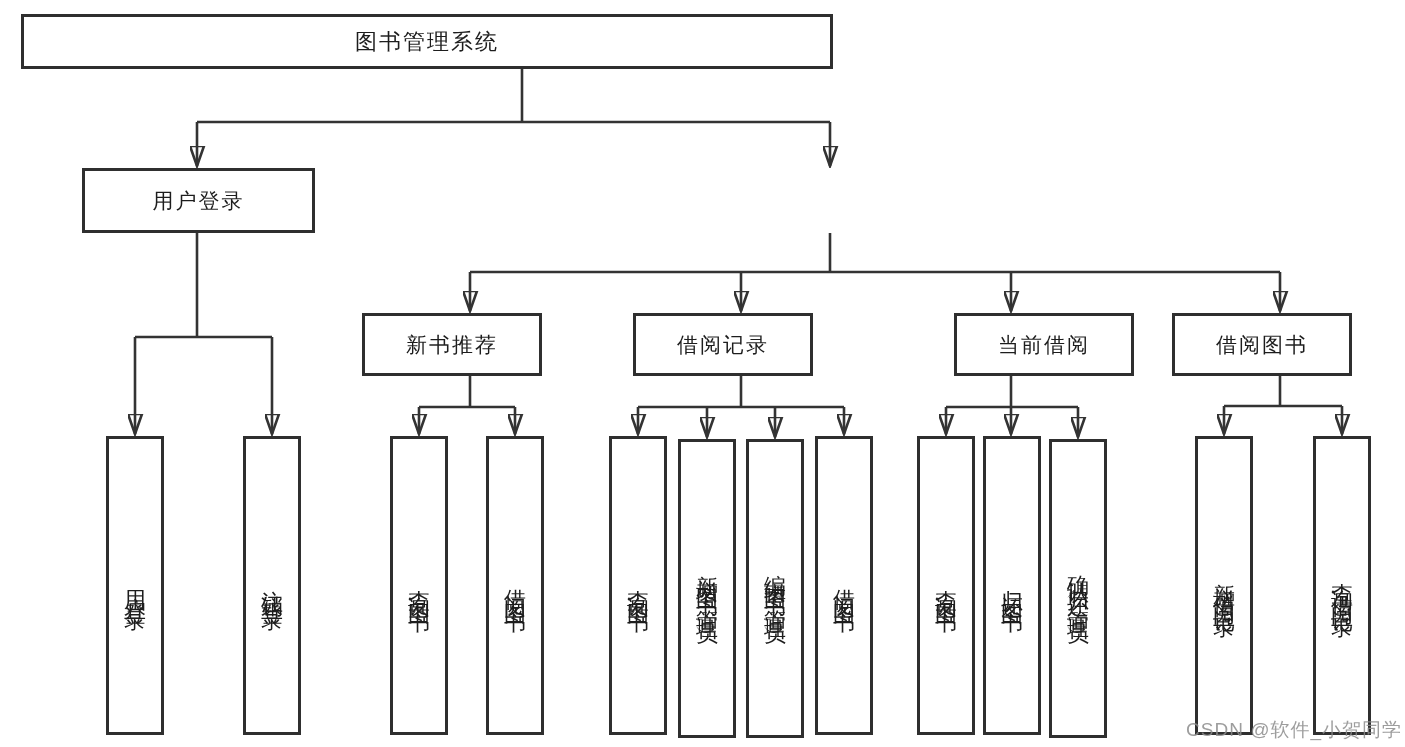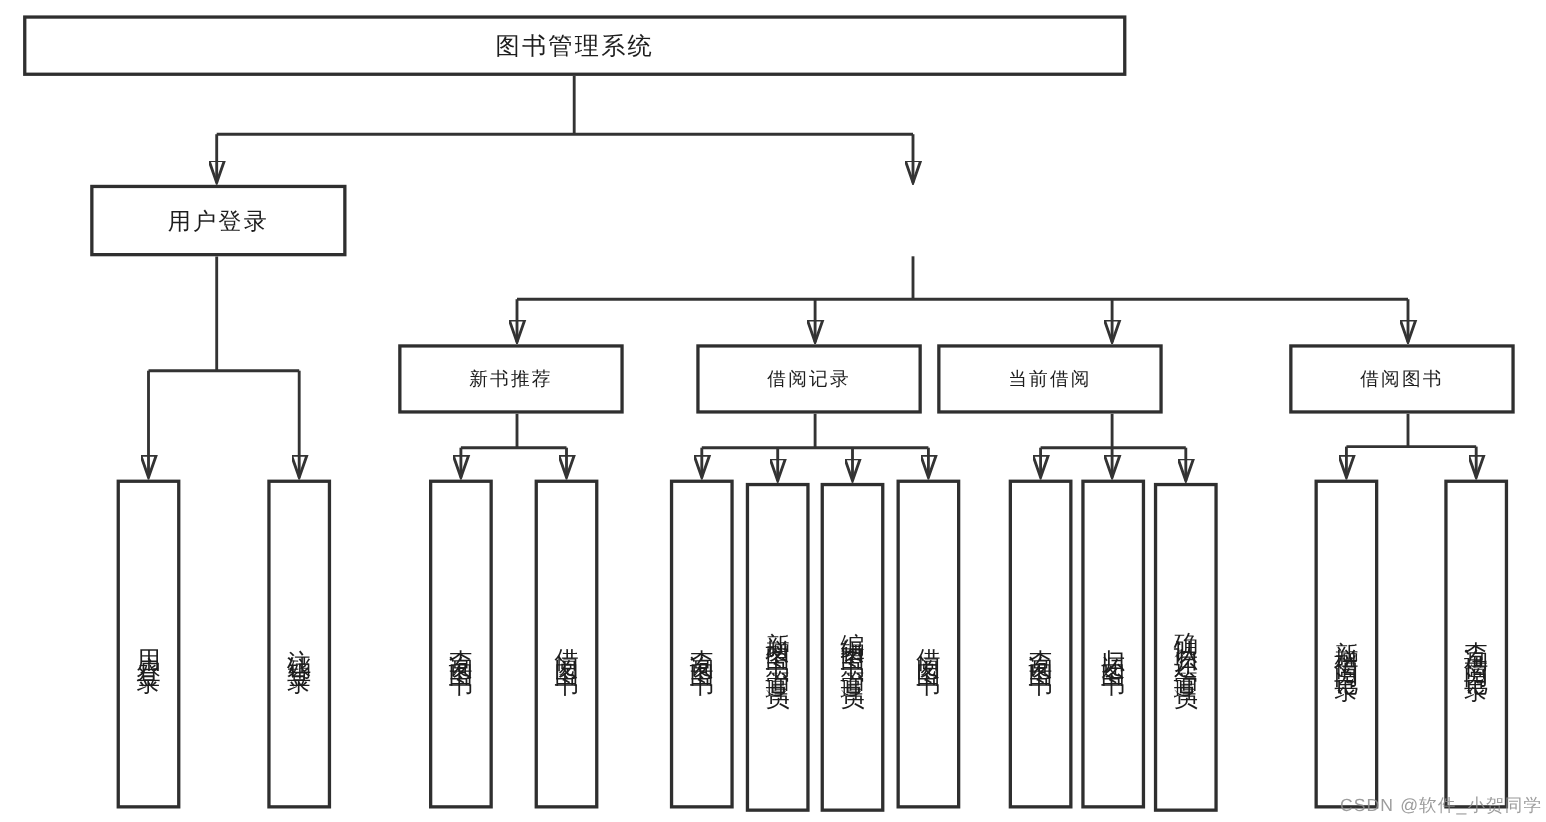--- a/index.html
+++ b/index.html
@@ -26,37 +26,37 @@
     box-sizing: border-box;
     background: #ffffff;
     border: 3px solid #2f2f2f;
     display: flex;
     align-items: center;
     justify-content: center;
     color: #1d1d1d;
     z-index: 2;
   }
   .node.root {
-    left: 21px; top: 14px; width: 1003px; height: 55px;
+    left: 21px; top: 14px; width: 812px; height: 55px;
     font-size: 22px; letter-spacing: 2px;
   }
   .node.l2 { top: 168px; width: 233px; height: 65px; font-size: 21px; letter-spacing: 2px; }
-  .node.l3 { top: 313px; width: 205px; height: 63px; font-size: 17px; letter-spacing: 2px; }
+  .node.l3 { top: 313px; width: 180px; height: 63px; font-size: 21px; letter-spacing: 2px; }
   .node.leaf { top: 436px; width: 58px; height: 299px; font-size: 22px; }
   .vtext {
     writing-mode: vertical-rl;
     text-orientation: mixed;
     letter-spacing: 7px;
     line-height: 1;
     white-space: nowrap;
   }
   .watermark {
     position: absolute;
     right: 3px; bottom: 4px;
-    font-size: 16px;
+    font-size: 19px;
     letter-spacing: 1px;
     color: rgba(140, 140, 140, 0.85);
     z-index: 3;
   }
 </style>
 </head>
 <body>
 
 <div class="canvas">
 
@@ -115,21 +115,21 @@
   <div class="node l2" style="left:82px">
     <span>用户登录</span>
   </div>
 
   <div class="node l3" style="left:362px">
     <span>新书推荐</span>
   </div>
   <div class="node l3" style="left:633px">
     <span>借阅记录</span>
   </div>
-  <div class="node l3" style="left:852px">
+  <div class="node l3" style="left:954px">
     <span>当前借阅</span>
   </div>
   <div class="node l3" style="left:1172px">
     <span>借阅图书</span>
   </div>
 
   <div class="node leaf" style="left:106px">
     <span class="vtext">用户登录</span>
   </div>
   <div class="node leaf" style="left:243px">

